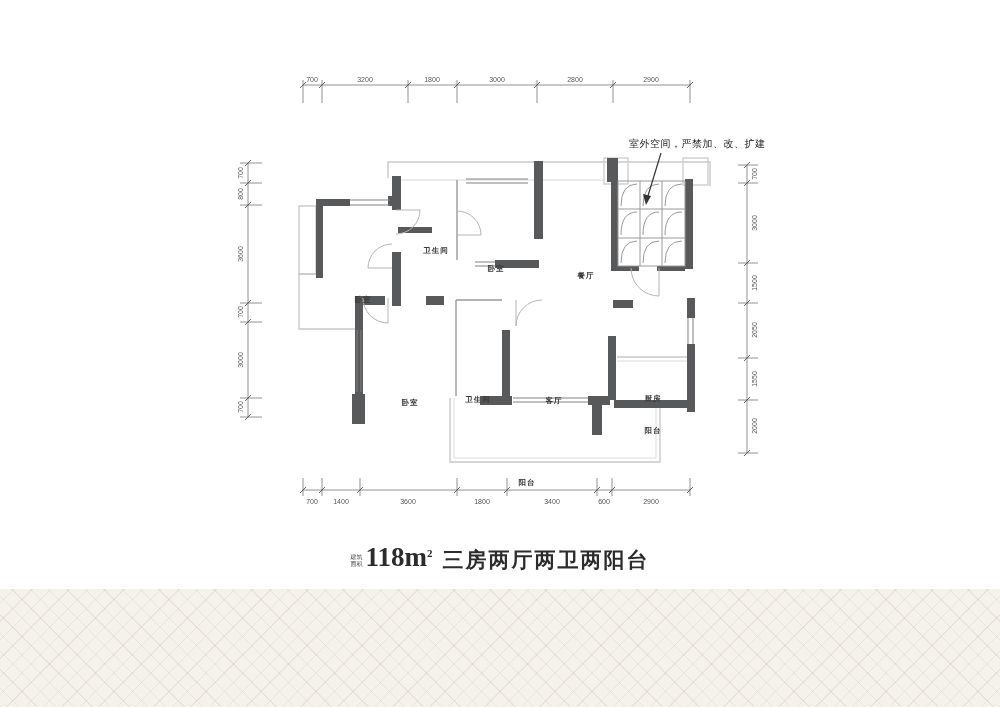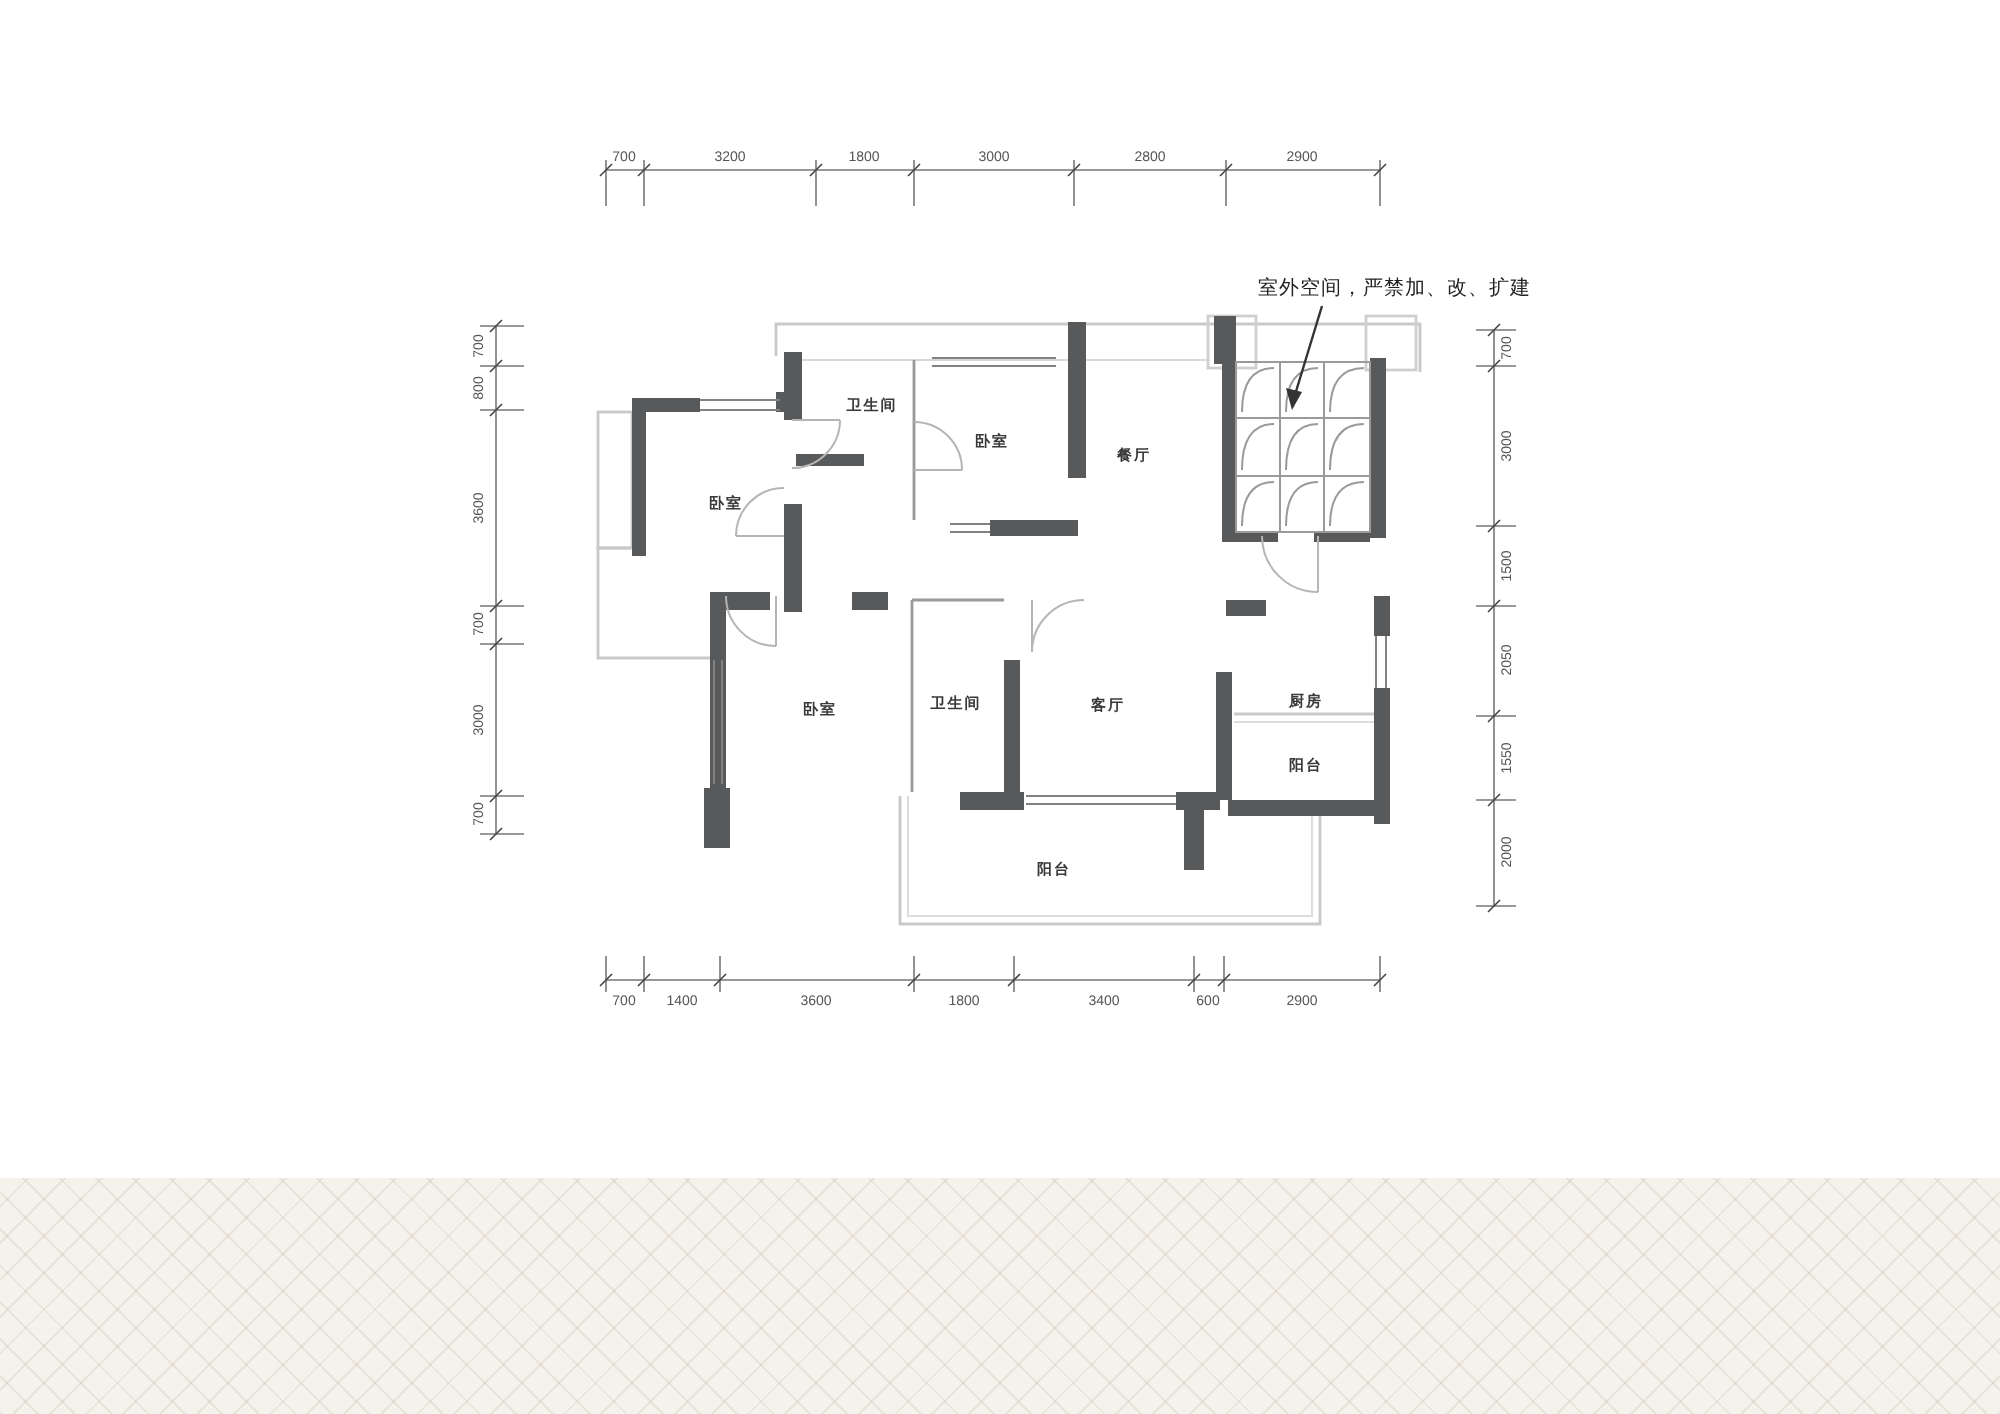--- a/index.html
+++ b/index.html
@@ -3,21 +3,21 @@
 <meta charset="utf-8">
 <style>
   html,body{margin:0;padding:0;}
   body{width:1000px;height:707px;background:#fff;font-family:"Liberation Sans",sans-serif;overflow:hidden;}
   .page{position:relative;width:1000px;height:707px;background:#ffffff;}
   .abs{position:absolute;}
 
   
   .dim{position:absolute;font-size:7px;color:#555;transform:translate(-50%,-50%);white-space:nowrap;}
   .dim.v{transform:translate(-50%,-50%) rotate(-90deg);}
-  .room{position:absolute;font-size:7.5px;font-weight:700;color:#3a3a3a;letter-spacing:1px;transform:translate(-50%,-50%);white-space:nowrap;}
+  .room{position:absolute;font-size:7.5px;font-weight:700;color:#3a3a3a;letter-spacing:1px;transform:translate(-50%,-50%);white-space:nowrap;margin-top:48px;}
   .annot{position:absolute;font-family:"Liberation Serif",serif;font-size:10px;color:#222;letter-spacing:0.5px;white-space:nowrap;}
 
   
   .caption{position:absolute;left:500px;top:544px;transform:translateX(-50%);display:flex;align-items:flex-end;color:#2c2c2c;white-space:nowrap;}
   .cap-prefix{font-size:6px;line-height:6.5px;color:#444;margin-right:2px;margin-bottom:4px;width:13px;}
   .cap-num{font-family:"Liberation Serif",serif;font-size:27px;font-weight:700;line-height:1;}
   .cap-sup{font-family:"Liberation Serif",serif;font-size:11px;font-weight:700;line-height:1;margin-bottom:12px;}
   .cap-desc{font-family:"Liberation Serif",serif;font-size:21px;font-weight:700;line-height:1;margin-left:10px;letter-spacing:2px;}
 
   
@@ -244,31 +244,40 @@
 
   <span class="dim v" style="left:754px;top:174px">700</span>
   <span class="dim v" style="left:754px;top:223px">3000</span>
   <span class="dim v" style="left:754px;top:283px">1500</span>
   <span class="dim v" style="left:754px;top:330px">2050</span>
   <span class="dim v" style="left:754px;top:379px">1550</span>
   <span class="dim v" style="left:754px;top:426px">2000</span>
 
   <span class="room" style="left:436px;top:203px">卫生间</span>
   <span class="room" style="left:496px;top:221px">卧室</span>
-  <span class="room" style="left:567px;top:228px">餐厅</span>
+  <span class="room" style="left:586px;top:228px">餐厅</span>
   <span class="room" style="left:363px;top:252px">卧室</span>
   <span class="room" style="left:410px;top:355px">卧室</span>
   <span class="room" style="left:478px;top:352px">卫生间</span>
   <span class="room" style="left:554px;top:353px">客厅</span>
   <span class="room" style="left:653px;top:351px">厨房</span>
   <span class="room" style="left:653px;top:383px">阳台</span>
   <span class="room" style="left:527px;top:435px">阳台</span>
 
   <span class="annot" style="left:629px;top:137px">室外空间，严禁加、改、扩建</span>
 
+  <div class="caption">
+    <span class="cap-prefix">
+      <span>建筑</span><br>
+      <span>面积</span>
+    </span>
+    <span class="cap-num">118m</span>
+    <span class="cap-sup">2</span>
+    <span class="cap-desc">三房两厅两卫两阳台</span>
+  </div>
 
   <div class="footer">
 
     
 
     
 
     
 
     

